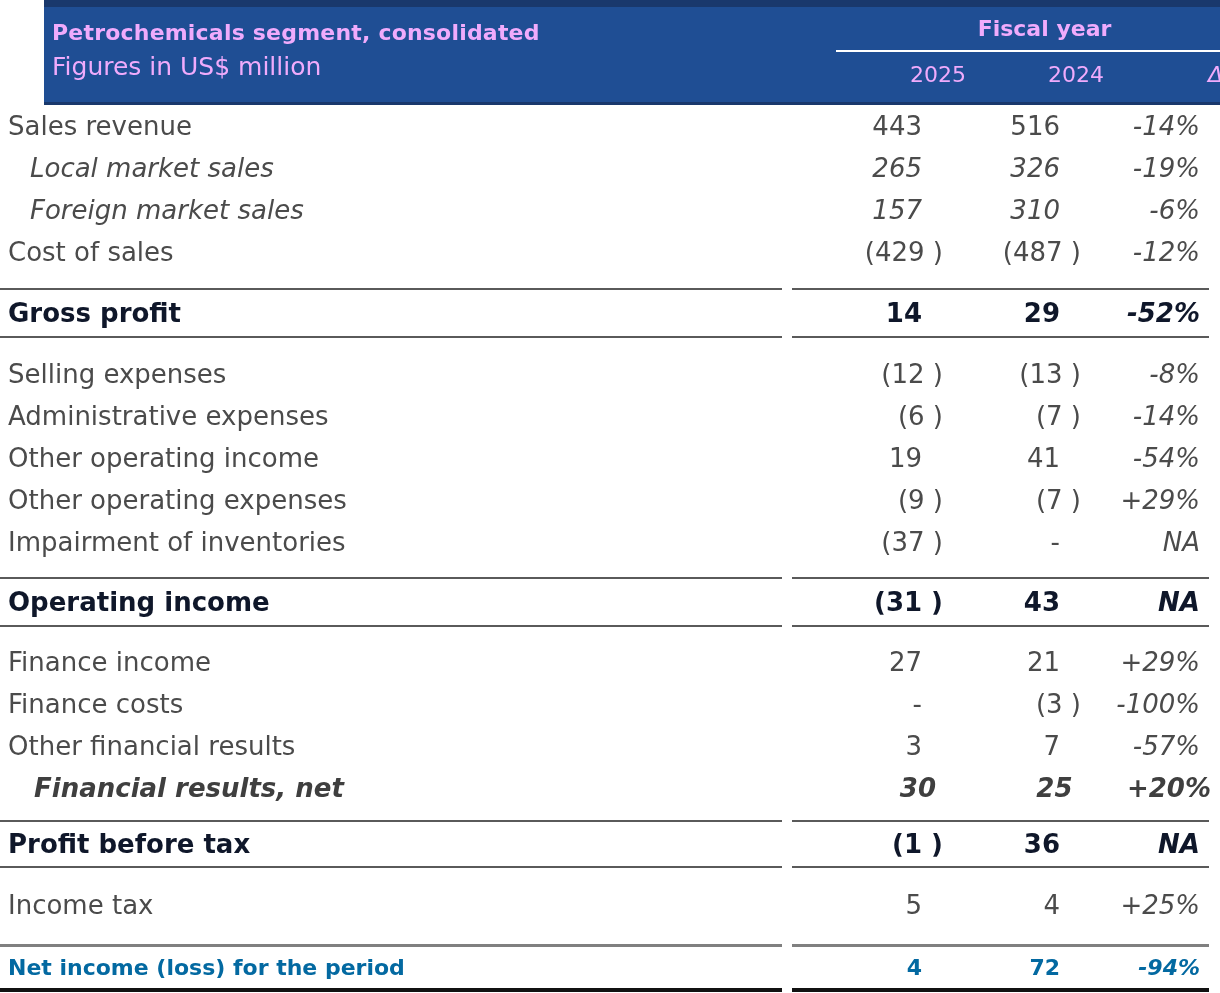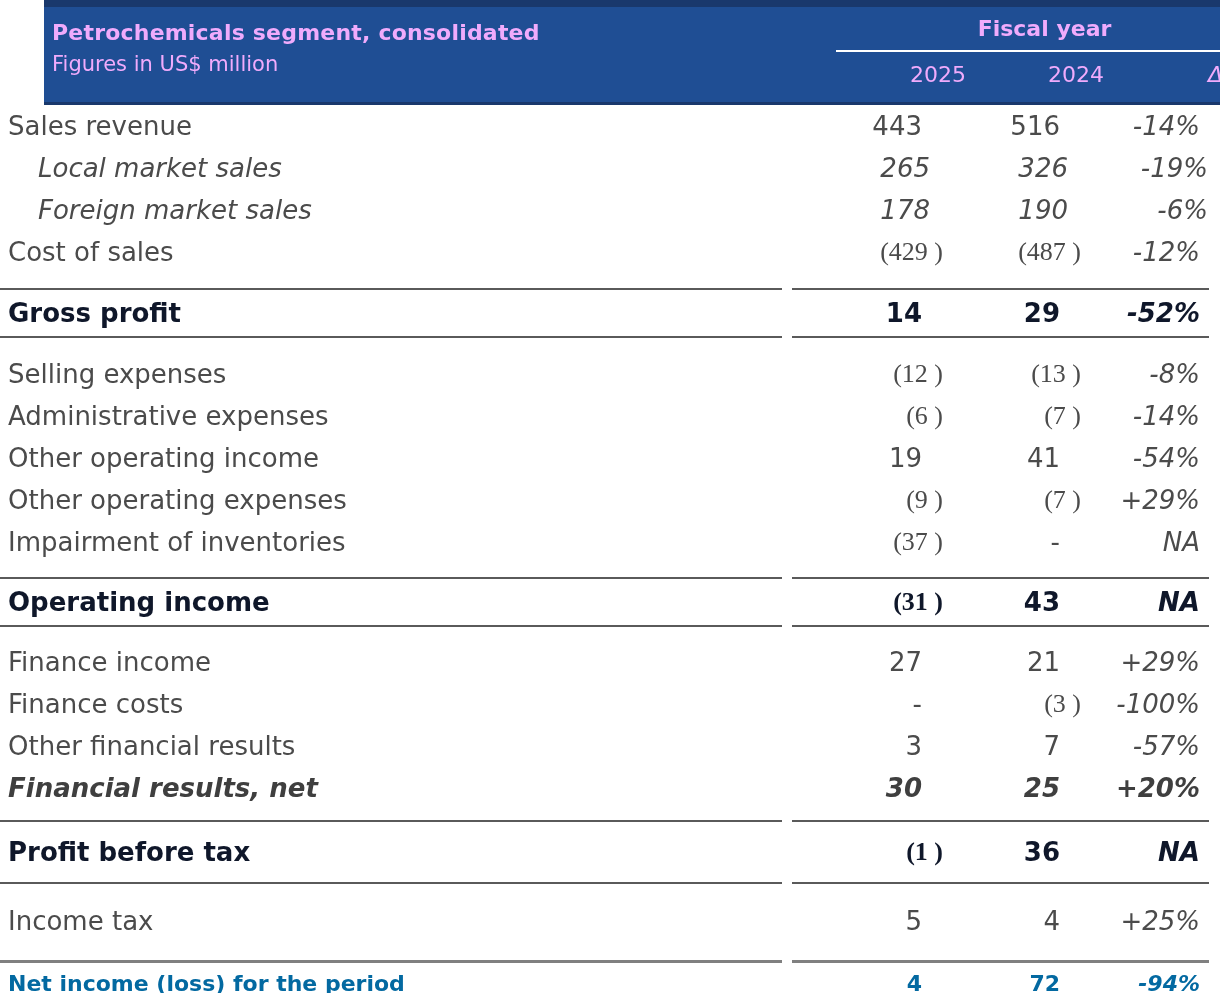--- a/index.html
+++ b/index.html
@@ -9,43 +9,43 @@
     -webkit-font-smoothing:antialiased;
   }
   
   .header{
     box-sizing:border-box;height:105px;width:1180px;
     background:#1F4E94;
     border-top:7px solid #19386C;border-bottom:3px solid #19386C;
     position:relative;color:#f0abfc;margin-left:44px;
   }
   .h-title{position:absolute;left:8px;top:13px;font-size:22px;font-weight:bold;letter-spacing:.2px;}
-  .h-sub{position:absolute;left:8px;top:45px;font-size:21px;font-weight:normal;}
+  .h-sub{position:absolute;left:8px;top:45px;font-size:25px;font-weight:normal;}
   .h-right{position:absolute;left:792px;top:0;width:417px;height:95px;}
   .h-fy{position:absolute;top:9px;left:0;width:100%;text-align:center;font-size:22px;font-weight:bold;}
   .h-line{position:absolute;top:43px;left:0;width:417px;border-top:2px solid #ffffff;}
   .h-years{position:absolute;top:52px;left:0;width:417px;display:flex;font-size:22px;}
   .h-years .c1,.h-years .c2,.h-years .c3{box-sizing:border-box;text-align:right;padding-top:3px;}
   
   .row{display:flex;align-items:center;height:42px;font-size:26px;color:#4B4B4B;}
   .lbl{box-sizing:border-box;width:792px;padding-left:8px;white-space:nowrap;}
   .num{box-sizing:border-box;text-align:right;white-space:nowrap;}
   .c1{width:155px;padding-right:25px;}
   .c2{width:138px;padding-right:25px;}
   .c3{width:124px;padding-right:9px;}
   .delta{font-style:italic;}
-  .num.paren{padding-right:4px;font-family:Liberation Serif, serif;}
-  
-  .sub .lbl{padding-left:30px;font-style:italic;margin-left:8px;}
+  .num.paren{padding-right:4px;}
+  
+  .sub .lbl{padding-left:30px;font-style:italic;}
   .sub .num{font-style:italic;}
   .total{font-weight:bold;color:#0f172a;height:46px;}
-  .pbt{height:60px;}
+  .pbt{height:44px;}
   .bi{font-weight:bold;color:#3F3F3F;}
   .bi .lbl,.bi .num{font-style:italic;}
-  .bi .lbl{}
+  .bi .lbl{margin-left:26px;}
   .final{font-weight:bold;color:#0369a1;height:41px;font-size:22px;}
   
   .rule{display:flex;height:2px;}
   .rule .seg-l{width:782px;border-top:2px solid #5A5A5A;}
   .rule .seg-r{margin-left:10px;width:417px;border-top:2px solid #5A5A5A;}
   .rule.thick-gray{height:3px;}
   .rule.thick-gray .seg-l,.rule.thick-gray .seg-r{border-top:3px solid #808080;}
   .rule.thick-black{height:4px;}
   .rule.thick-black .seg-l,.rule.thick-black .seg-r{border-top:4px solid #111111;}
   
@@ -78,22 +78,22 @@
     <div class="num c3 delta">-14%</div>
   </div>
   <div class="row sub">
     <div class="lbl">Local market sales</div>
     <div class="num c1">265</div>
     <div class="num c2">326</div>
     <div class="num c3 delta">-19%</div>
   </div>
   <div class="row sub">
     <div class="lbl">Foreign market sales</div>
-    <div class="num c1">178</div>
-    <div class="num c2">190</div>
+    <div class="num c1">157</div>
+    <div class="num c2">310</div>
     <div class="num c3 delta">-6%</div>
   </div>
   <div class="row">
     <div class="lbl">Cost of sales</div>
     <div class="num c1 paren">(429 )</div>
     <div class="num c2 paren">(487 )</div>
     <div class="num c3 delta">-12%</div>
   </div>
 
   <div class="sp15"></div>

